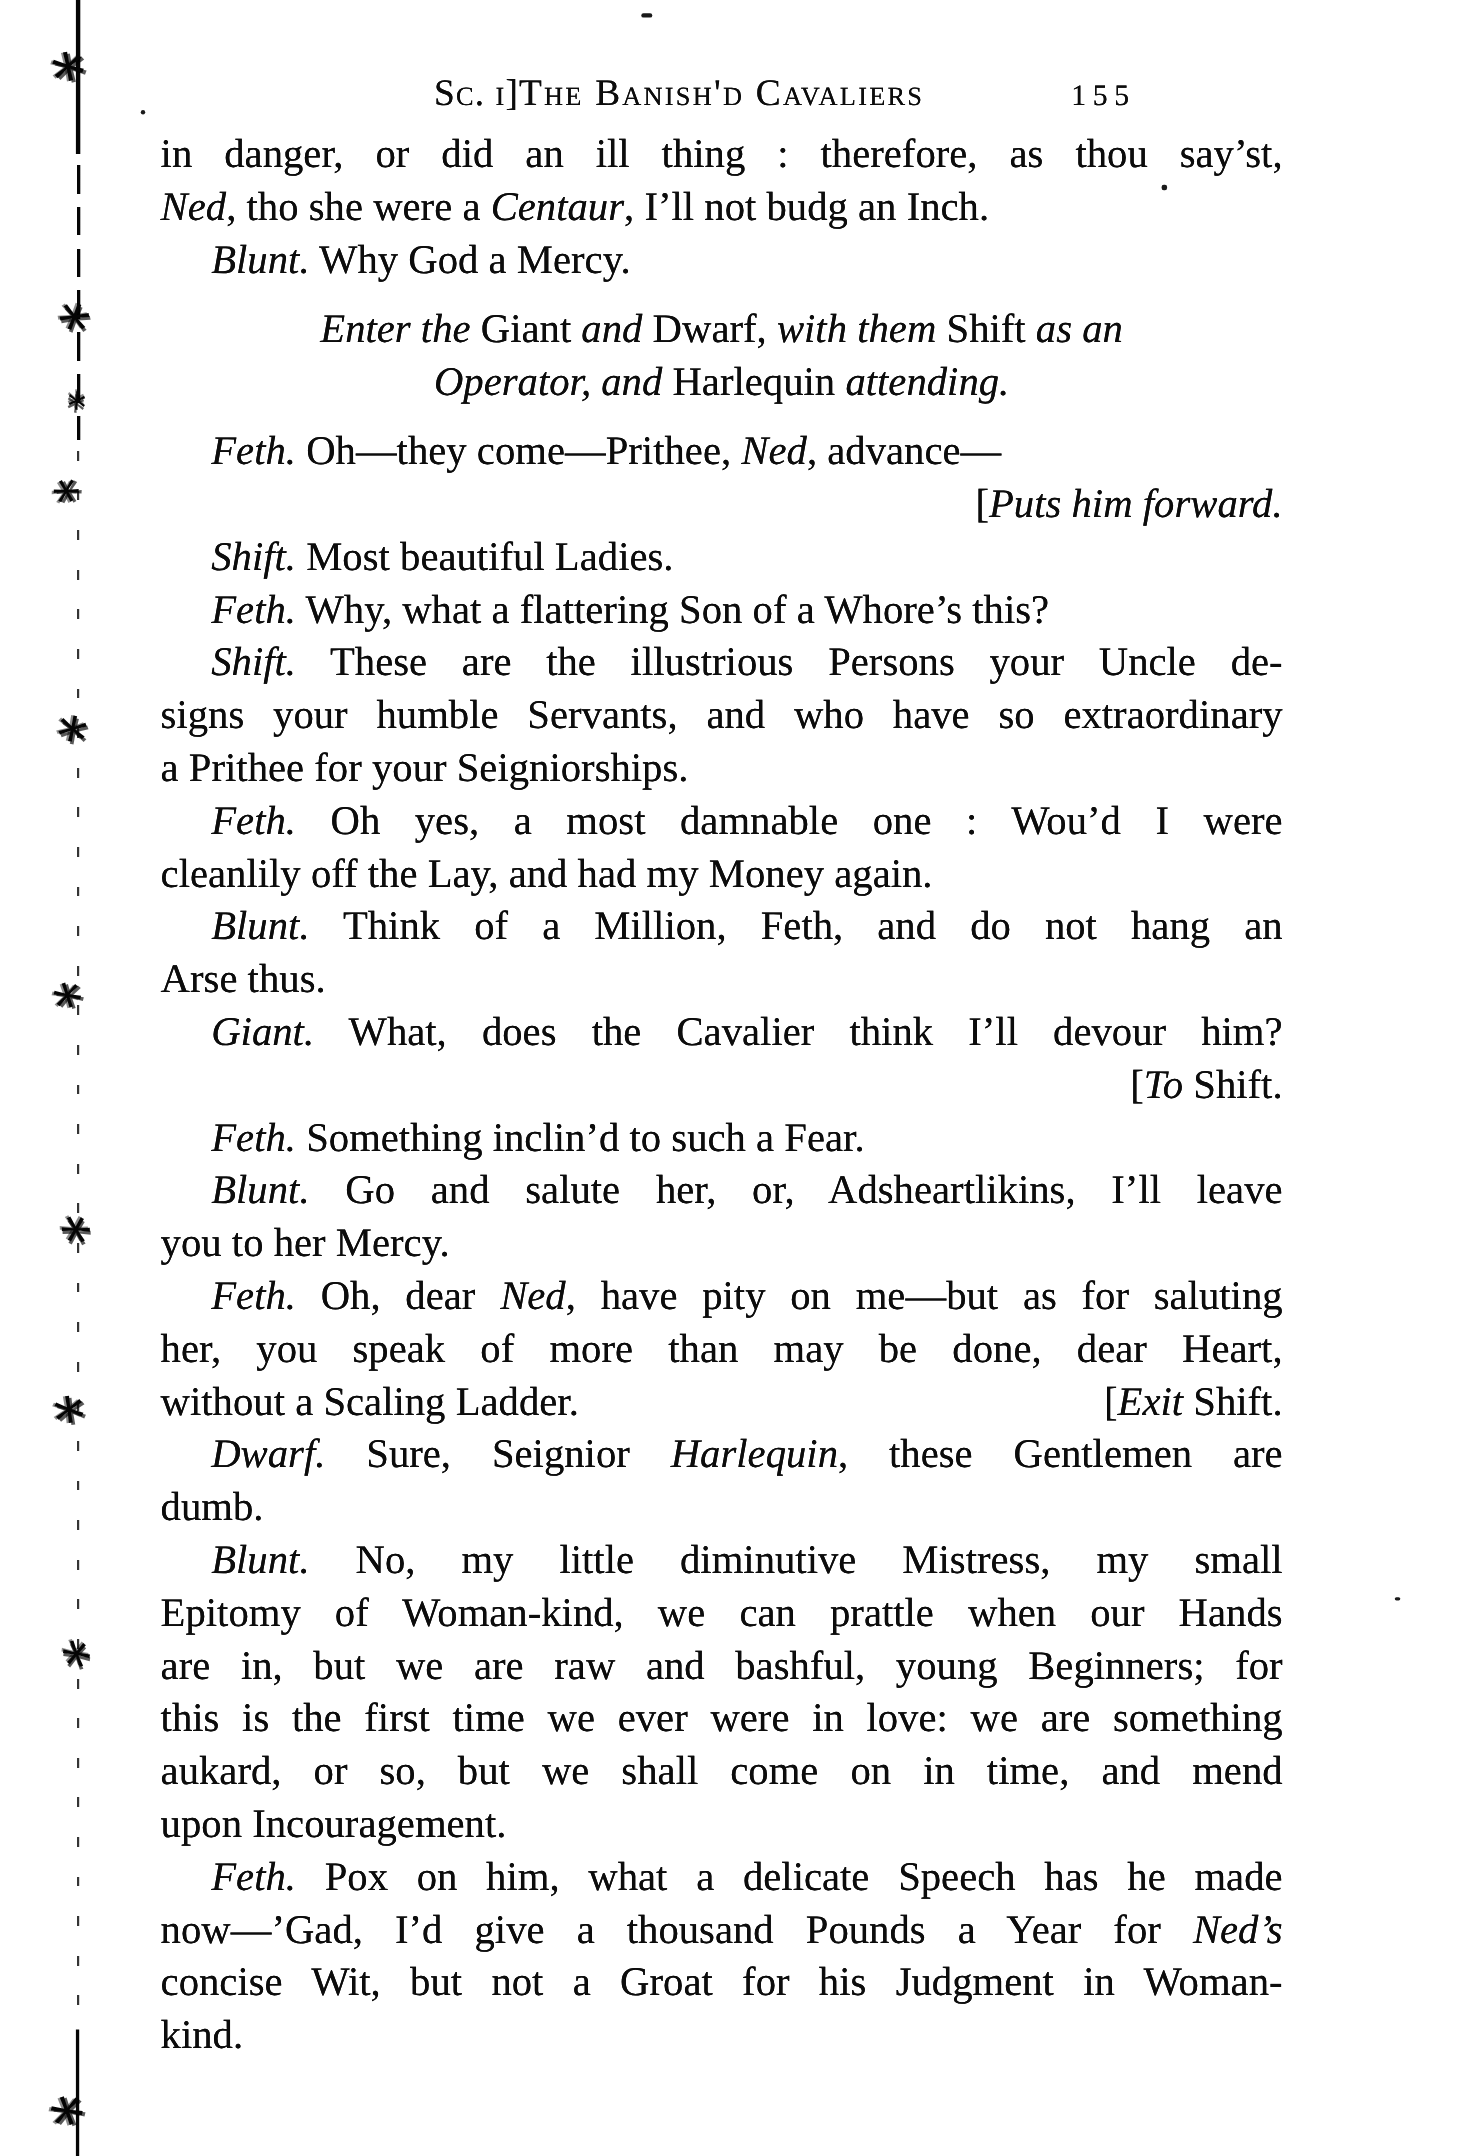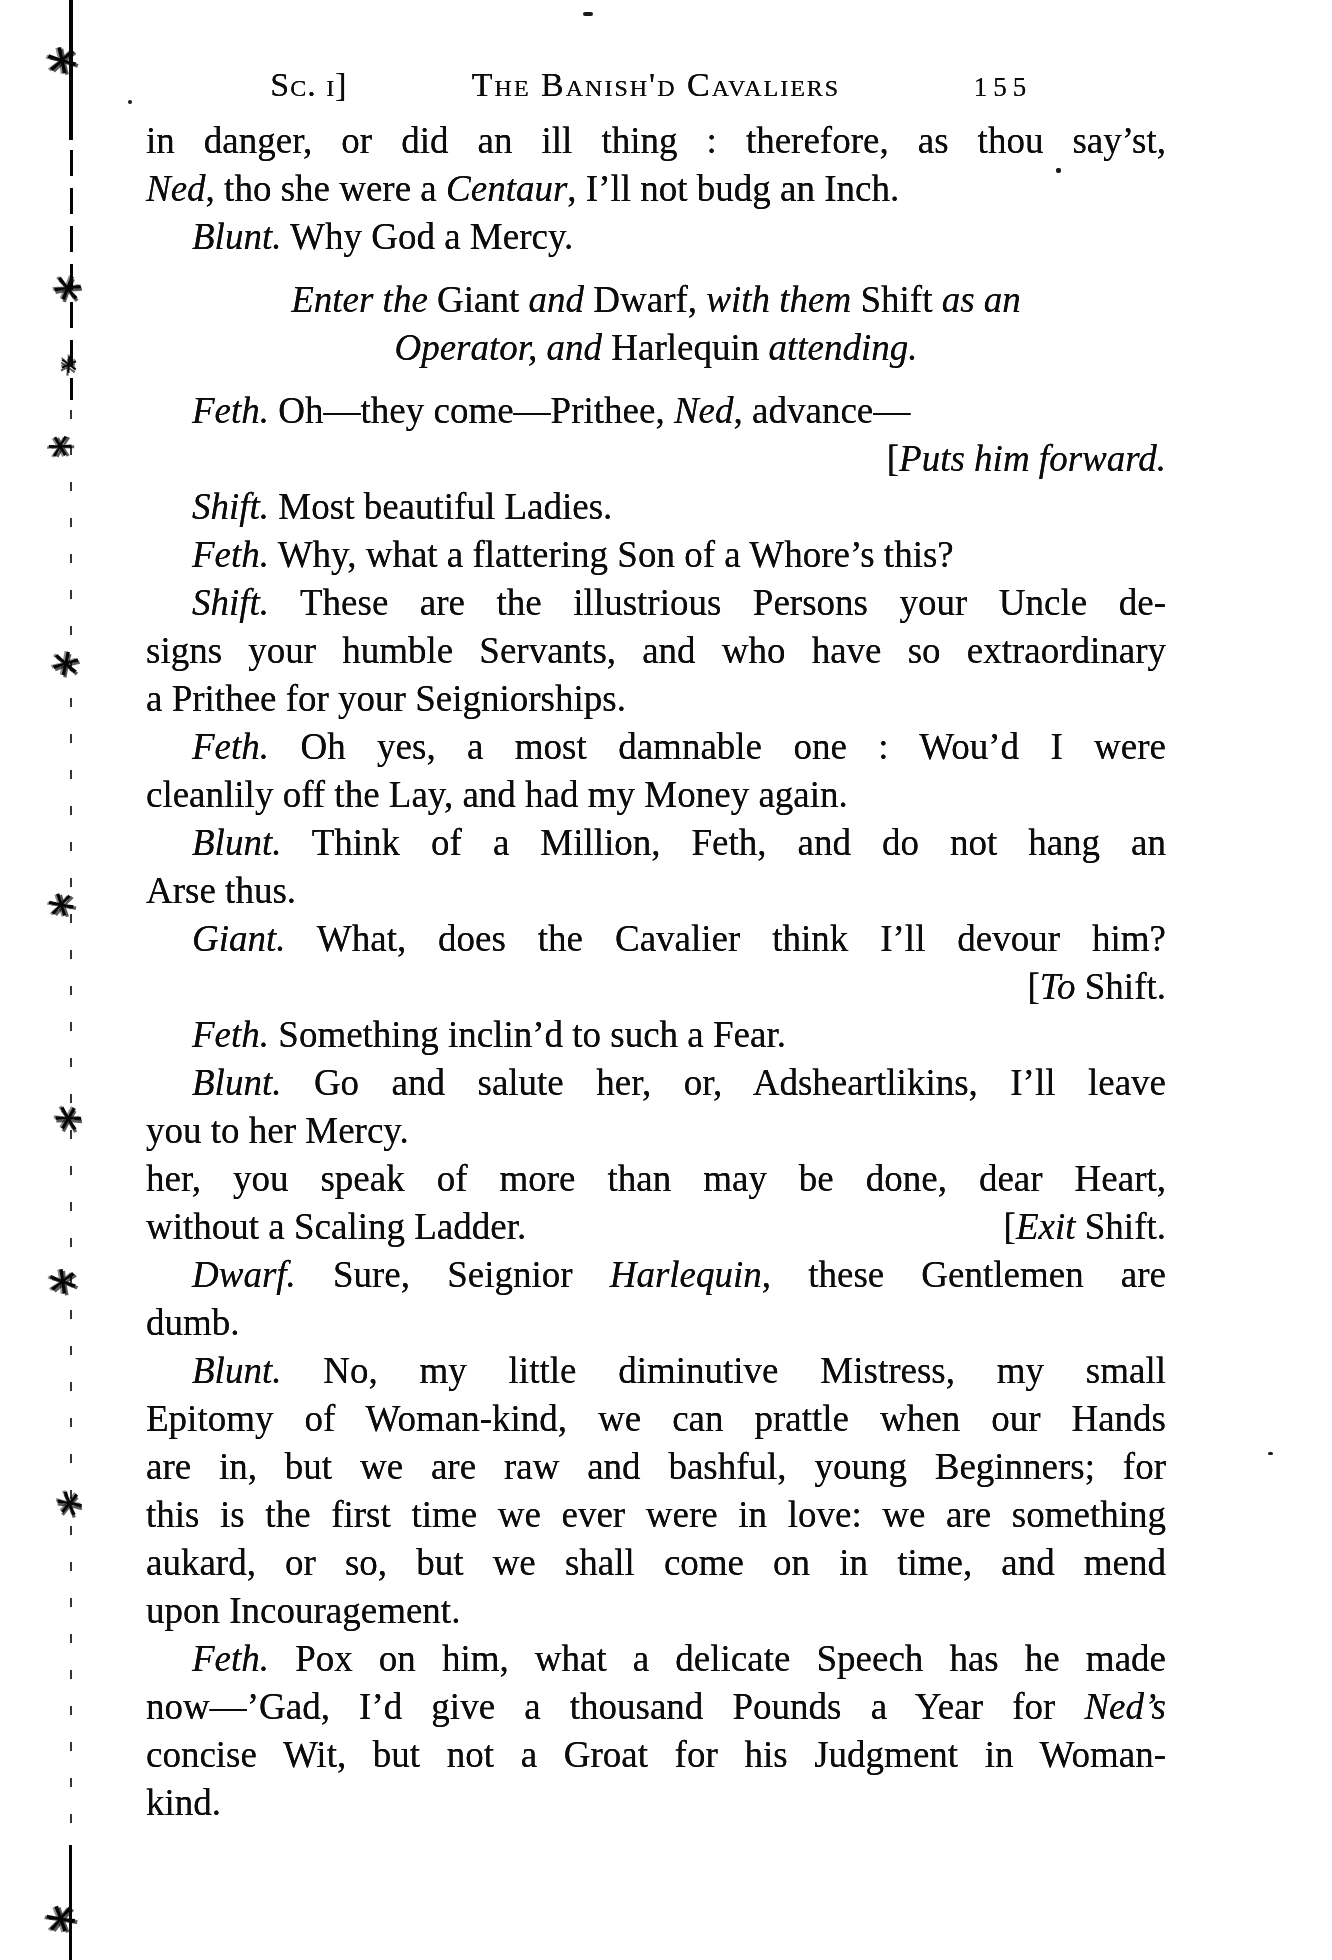--- a/index.html
+++ b/index.html
@@ -7,21 +7,21 @@
     width:1332px;height:1960px;position:relative;overflow:hidden;
     background:#ffffff;color:#0c0c0c;
     font-family:"Liberation Serif","DejaVu Serif",serif;
   }
   .column{position:absolute;left:146px;top:66px;width:1020px}
   .header{
     display:grid;grid-template-columns:1fr auto 1fr;align-items:baseline;
     font-variant:small-caps;font-size:34px;letter-spacing:2px;height:50px;
     text-shadow:0 0 .6px currentColor;
   }
-  .header .scene{text-align:center;letter-spacing:1px}
+  .header .scene{text-align:right;letter-spacing:1px}
   .header .pg{text-align:center;font-variant:normal;letter-spacing:6px;font-size:27px}
   .textblock{margin-top:1px}
   .line{
     font-size:37px;line-height:48px;min-height:48px;
     text-shadow:0 0 .6px currentColor;
   }
   .align-left{text-align:left}
   .align-justify{text-align:justify;text-align-last:justify}
   .align-center{text-align:center}
   .align-right{text-align:right}
@@ -91,20 +91,21 @@
       <div class="line align-left"><span>a Prithee for your Seigniorships.</span></div>
       <div class="line align-justify indent"><em>Feth.</em><span> Oh yes, a most damnable one : Wou’d I were</span></div>
       <div class="line align-left"><span>cleanlily off the Lay, and had my Money again.</span></div>
       <div class="line align-justify indent"><em>Blunt.</em><span> Think of a Million, Feth, and do not hang an</span></div>
       <div class="line align-left"><span>Arse thus.</span></div>
       <div class="line align-justify indent"><em>Giant.</em><span> What, does the Cavalier think I’ll devour him?</span></div>
       <div class="line align-right"><span>[</span><em>To </em><span>Shift.</span></div>
       <div class="line align-left indent"><em>Feth.</em><span> Something inclin’d to such a Fear.</span></div>
       <div class="line align-justify indent"><em>Blunt.</em><span> Go and salute her, or, Adsheartlikins, I’ll leave</span></div>
       <div class="line align-left"><span>you to her Mercy.</span></div>
+      <div class="line align-justify indent"><em>Feth.</em><span> Oh, dear </span><em>Ned</em><span>, have pity on me—but as for saluting</span></div>
       <div class="line align-justify"><span>her, you speak of more than may be done, dear Heart,</span></div>
       <div class="line align-split">
         <span><span>without a Scaling Ladder.</span></span>
         <span><span>[</span><em>Exit </em><span>Shift.</span></span>
       </div>
       <div class="line align-justify indent"><em>Dwarf.</em><span> Sure, Seignior </span><em>Harlequin</em><span>, these Gentlemen are</span></div>
       <div class="line align-left"><span>dumb.</span></div>
       <div class="line align-justify indent"><em>Blunt.</em><span> No, my little diminutive Mistress, my small</span></div>
       <div class="line align-justify"><span>Epitomy of Woman-kind, we can prattle when our Hands</span></div>
       <div class="line align-justify"><span>are in, but we are raw and bashful, young Beginners; for</span></div>

